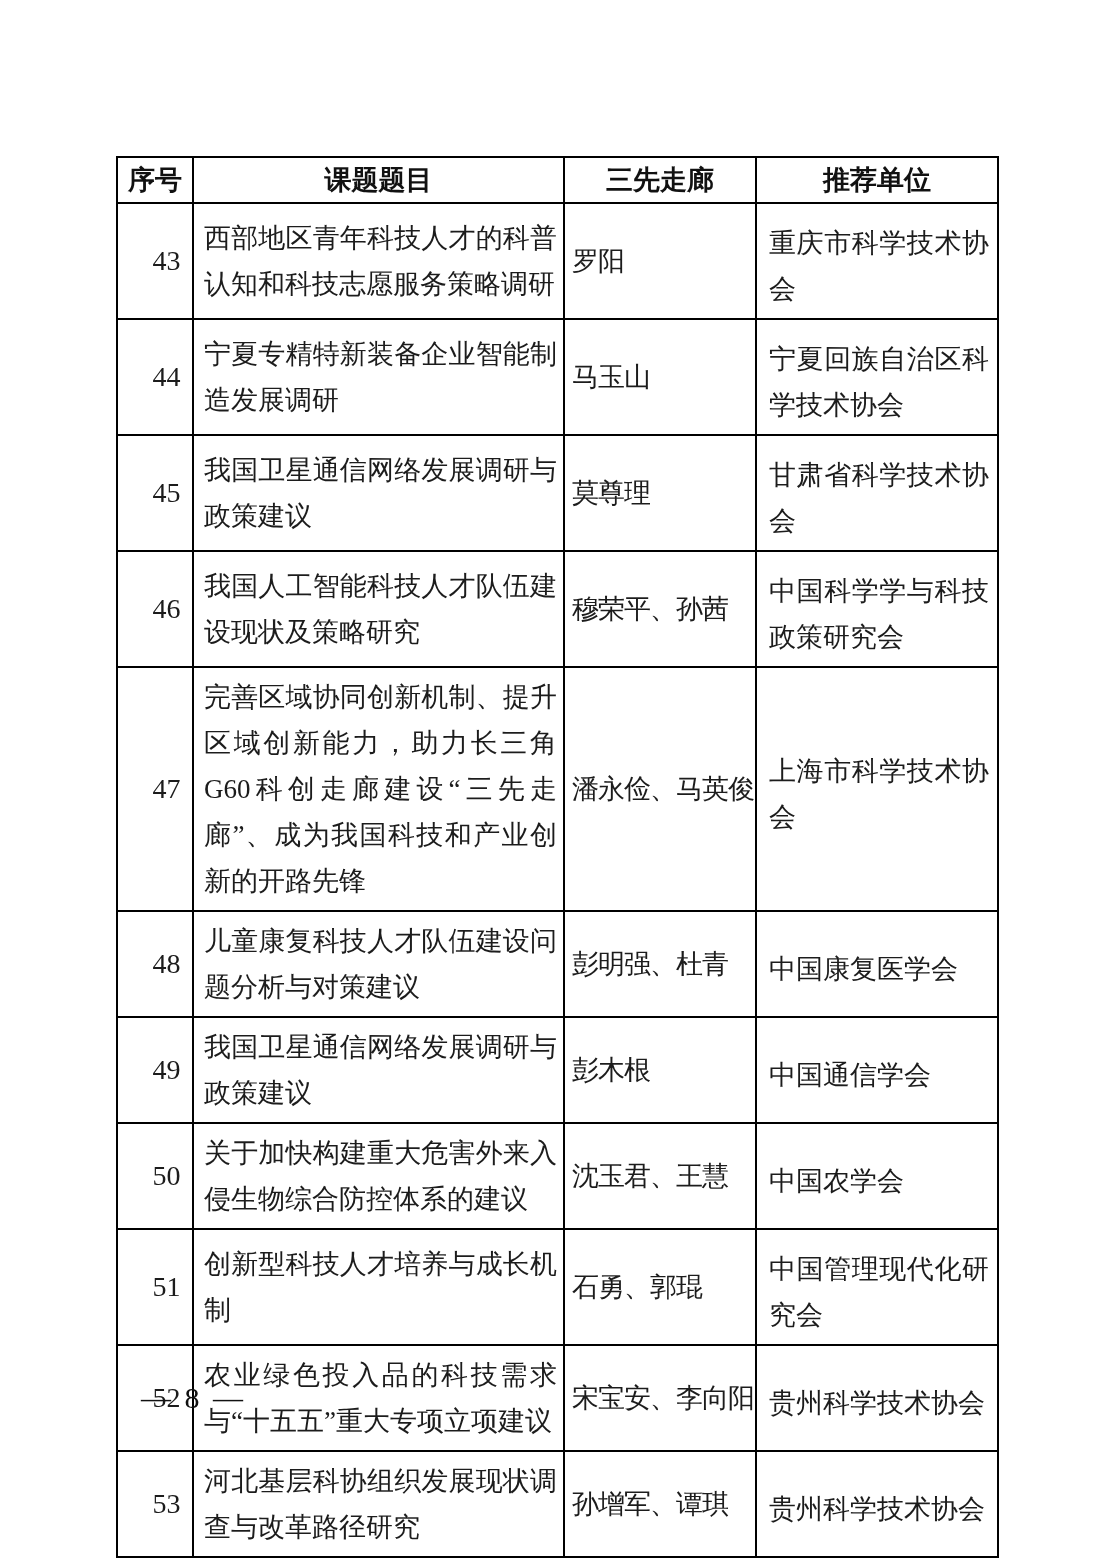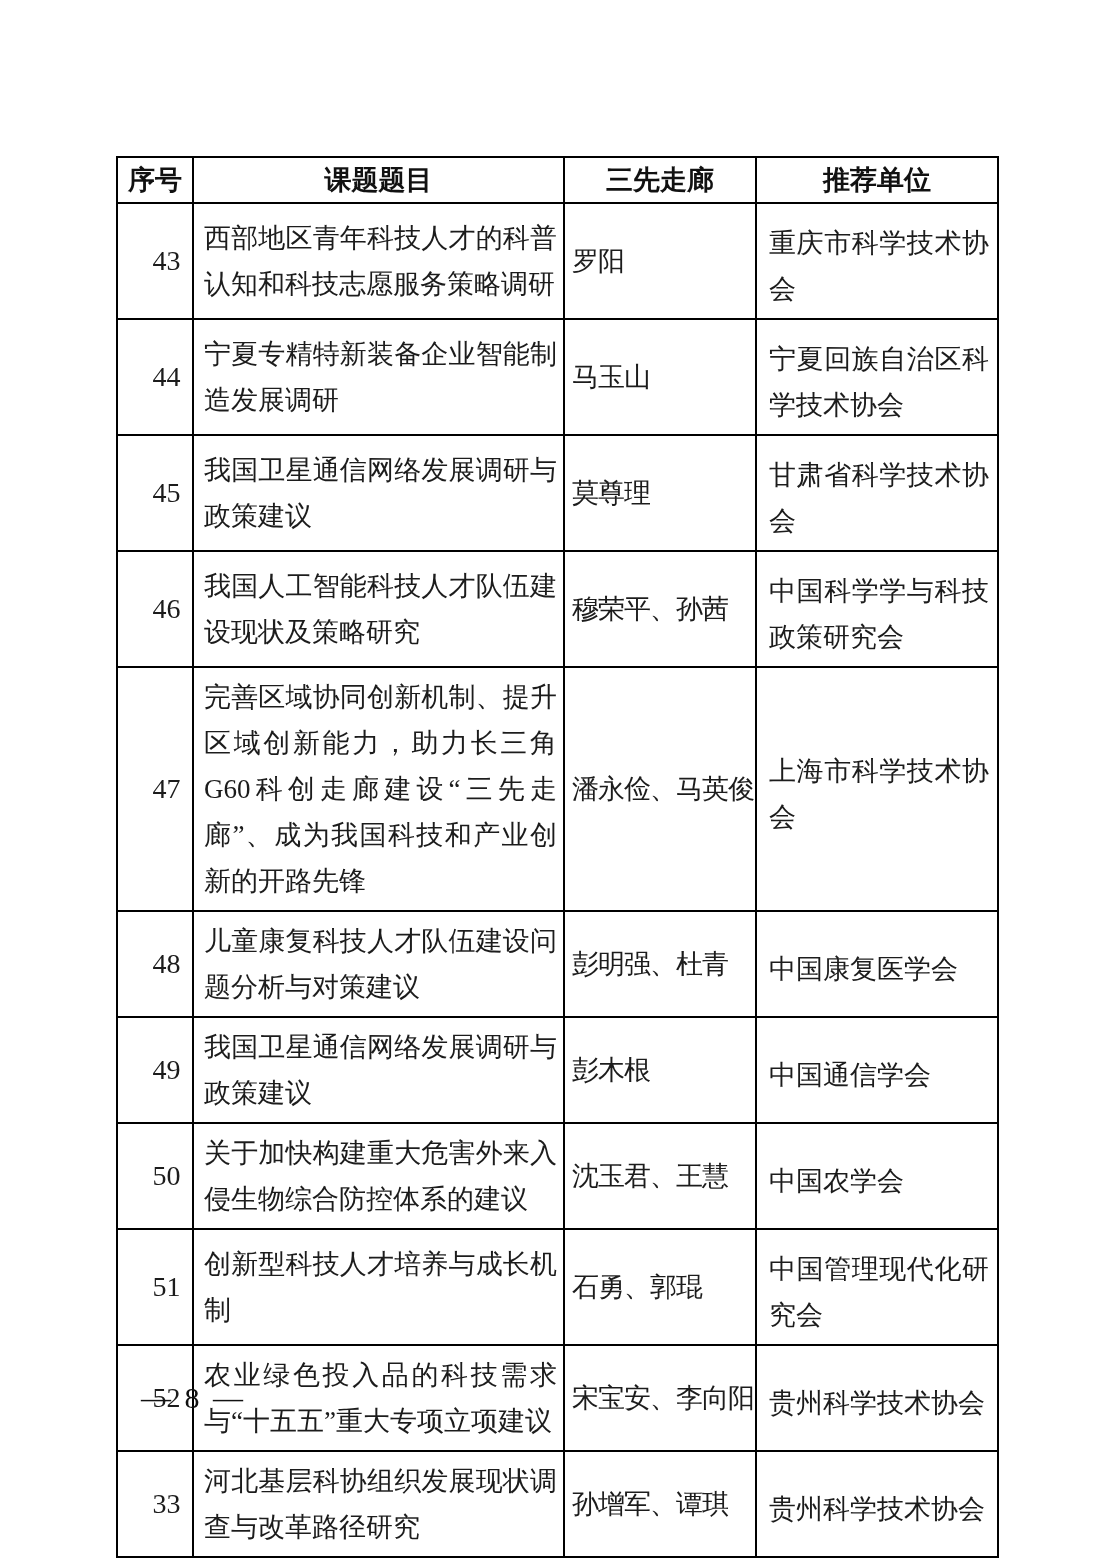--- a/index.html
+++ b/index.html
@@ -164,21 +164,21 @@
   </tr>
 
   <tr>
     <td class="cell-num">52</td>
     <td class="cell-title">农业绿色投入品的科技需求与“十五五”重大专项立项建议</td>
     <td class="cell-leader">宋宝安、李向阳</td>
     <td class="cell-rec">贵州科学技术协会</td>
   </tr>
 
   <tr>
-    <td class="cell-num">33</td>
+    <td class="cell-num">53</td>
     <td class="cell-title">河北基层科协组织发展现状调查与改革路径研究</td>
     <td class="cell-leader">孙增军、谭琪</td>
     <td class="cell-rec">贵州科学技术协会</td>
   </tr>
 </tbody>
   </table>
 
   <div class="footer-page-number">— 8 —</div>
 
 </div>

